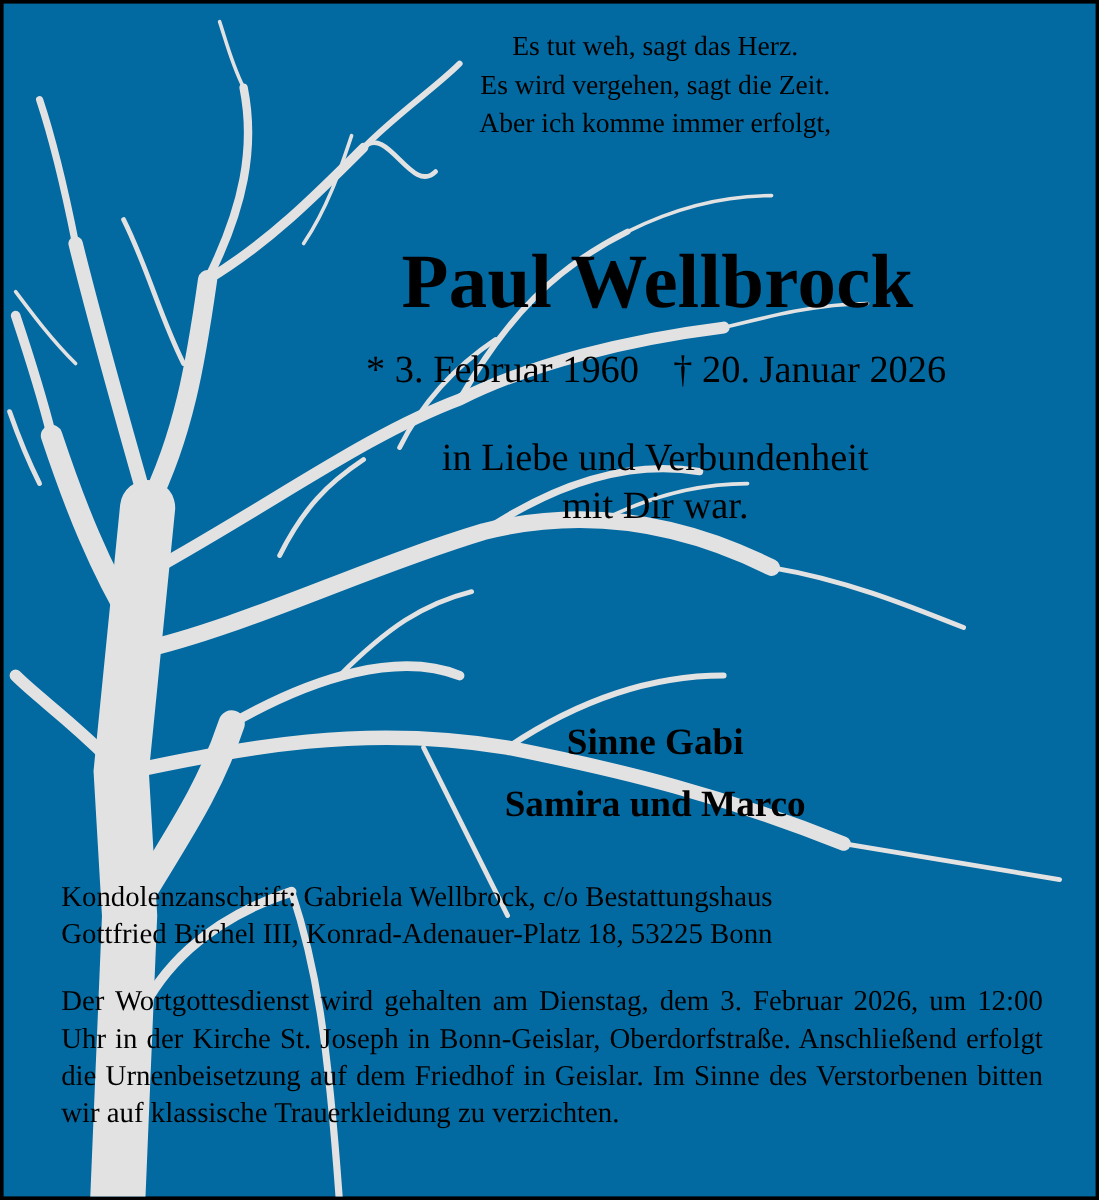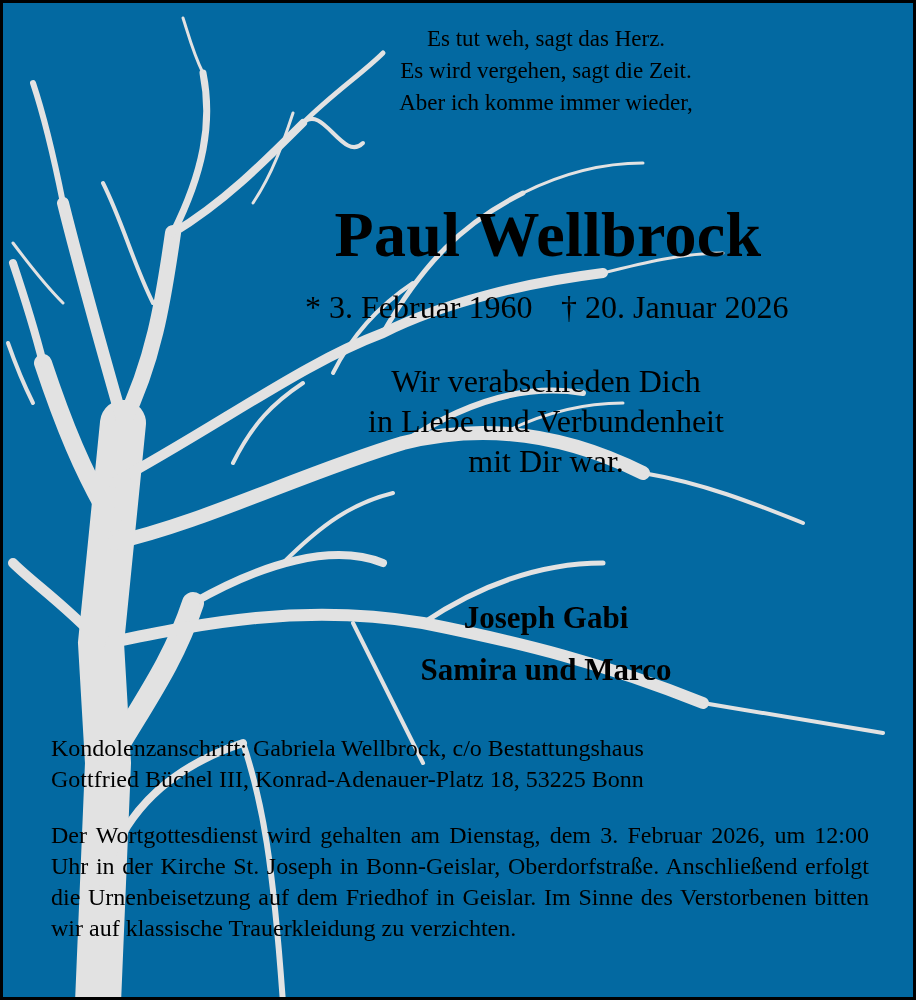--- a/index.html
+++ b/index.html
@@ -74,37 +74,36 @@
       <path d="M280 560 C320 520 350 500 390 490" stroke-width="4"></path>
       <path d="M500 430 C540 410 580 400 620 400" stroke-width="3"></path>
       <path d="M350 620 C380 680 400 720 420 760" stroke-width="4"></path>
     </g>
   </svg>
 
   <div class="content">
     <div class="poem">
       <span class="line">Es tut weh, sagt das Herz.</span>
       <span class="line">Es wird vergehen, sagt die Zeit.</span>
-      <span class="line">Aber ich komme immer wieder,</span>
+      <span class="line">Aber ich komme immer erfolgt,</span>
     </div>
 
     <div class="name">Paul Wellbrock</div>
 
     <div class="dates">
       <span class="birth">* 3. Februar 1960</span>
       <span class="death">† 20. Januar 2026</span>
     </div>
 
     <div class="farewell">
-      <span class="line">Wir verabschieden Dich</span>
       <span class="line">in Liebe und Verbundenheit</span>
       <span class="line">mit Dir war.</span>
     </div>
 
-    <div class="sign s1">Joseph Gabi</div>
+    <div class="sign s1">Sinne Gabi</div>
     <div class="sign s2">Samira und Marco</div>
 
     <div class="address">
       <span class="line">Kondolenzanschrift: Gabriela Wellbrock, c/o Bestattungshaus</span>
       <span class="line">Gottfried Büchel III, Konrad-Adenauer-Platz 18, 53225 Bonn</span>
     </div>
 
     <div class="service">Der Wortgottesdienst wird gehalten am Dienstag, dem 3. Februar 2026, um 12:00 Uhr in der Kirche St. Joseph in Bonn-Geislar, Oberdorfstraße. Anschließend erfolgt die Urnenbeisetzung auf dem Friedhof in Geislar. Im Sinne des Verstorbenen bitten wir auf klassische Trauerkleidung zu verzichten.</div>
   </div>
 </div>

